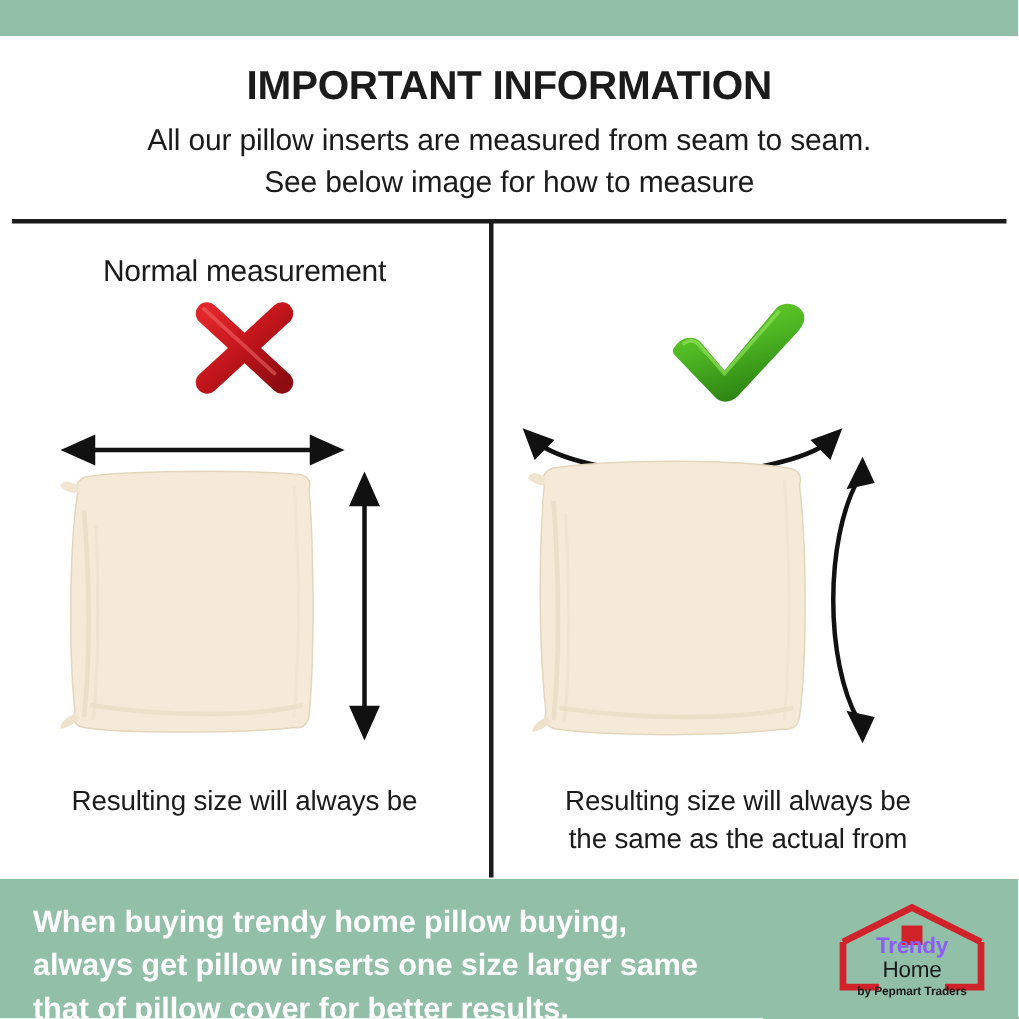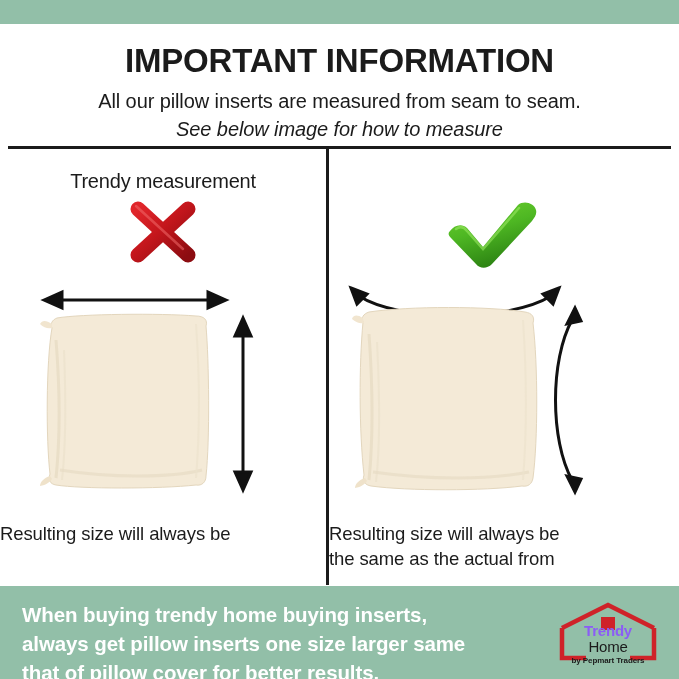--- a/index.html
+++ b/index.html
@@ -42,21 +42,21 @@
     position: absolute;
     left: 0;
     top: 24px;
     width: 679px;
     height: 122px;
     text-align: center;
   }
   .title {
     margin: 0;
     padding-top: 18px;
-    font-size: 33px;
+    font-size: 27px;
     font-weight: 700;
     letter-spacing: -0.2px;
     color: #1b1b1b;
     line-height: 1.15;
   }
   .subtitle {
     margin: 0;
     padding-top: 8px;
     font-size: 20px;
     font-weight: 400;
@@ -102,20 +102,21 @@
     font-size: 20px;
     font-weight: 400;
     color: #1b1b1b;
     letter-spacing: -0.2px;
   }
   .col-caption {
     position: absolute;
     top: 372px;
     left: 0;
     width: 100%;
+    text-align: center;
     font-size: 18.5px;
     font-weight: 400;
     color: #1b1b1b;
     line-height: 1.35;
     letter-spacing: -0.1px;
   }
 
   .mark {
     position: absolute;
     top: 50px;
@@ -200,29 +201,29 @@
 </head>
 <body>
 
 <div id="page">
 
   <div class="band-top"></div>
 
   <div class="header">
     <div class="title">IMPORTANT INFORMATION</div>
     <div class="subtitle">All our pillow inserts are measured from seam to seam.</div>
-    <div class="subtitle" style="padding-top:2px;font-style:italic;">See below image for how to measure</div>
+    <div class="subtitle" style="padding-top:2px;">See below image for how to measure</div>
   </div>
 
   <div class="hrule"></div>
   <div class="vrule"></div>
 
   <div class="col col-left">
 
-    <div class="col-title">Trendy measurement</div>
+    <div class="col-title">Normal measurement</div>
 
     <div class="mark">
       <svg width="72" height="64" viewBox="0 0 72 64">
         <defs>
           <linearGradient id="redg" x1="0" y1="0" x2="1" y2="1">
             <stop offset="0%" stop-color="#e0262b"></stop>
             <stop offset="45%" stop-color="#c4161c"></stop>
             <stop offset="100%" stop-color="#8c0c11"></stop>
           </linearGradient>
         </defs>
@@ -341,21 +342,21 @@
 
     <div class="col-caption">
       <div>Resulting size will always be</div>
       <div>the same as the actual from</div>
     </div>
   </div>
 
   <div class="band-bottom"></div>
 
   <div class="banner-text">
-    <div>When buying trendy home buying inserts,</div>
+    <div>When buying trendy home pillow buying,</div>
     <div>always get pillow inserts one size larger same</div>
     <div>that of pillow cover for better results.</div>
   </div>
 
   <div class="logo">
     <svg width="104" height="68" viewBox="0 0 104 68">
       <g fill="none" stroke="#cf2229" stroke-width="4.5">
         <path d="M 6,27 L 52,4 L 98,27"></path>
         <path d="M 6,27 L 6,57 L 30,57"></path>
         <path d="M 98,27 L 98,57 L 74,57"></path>

